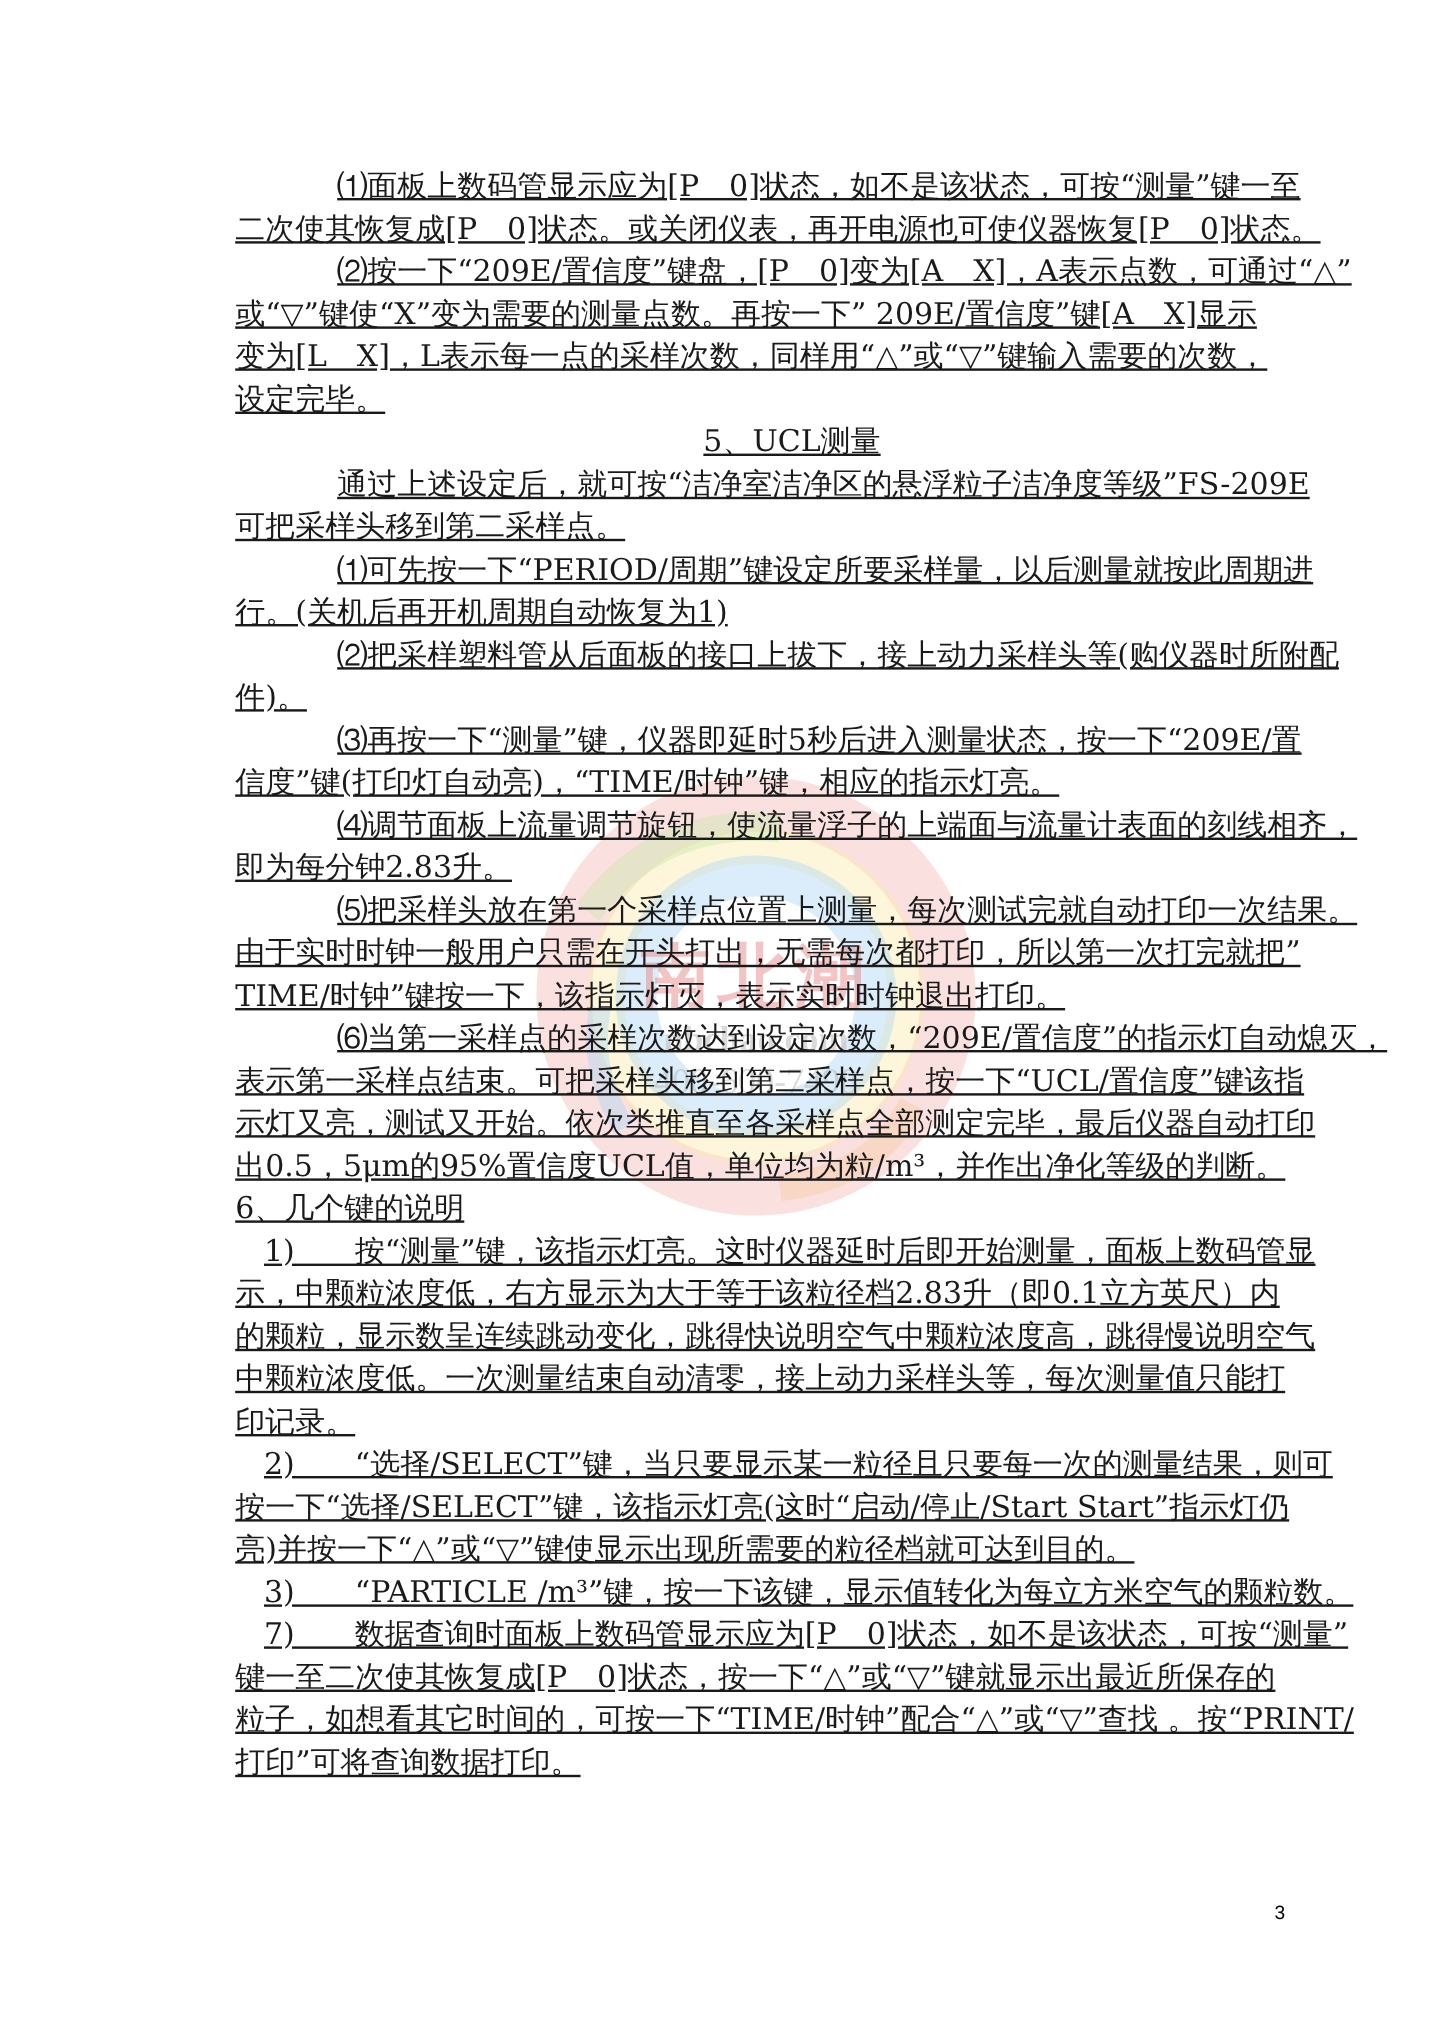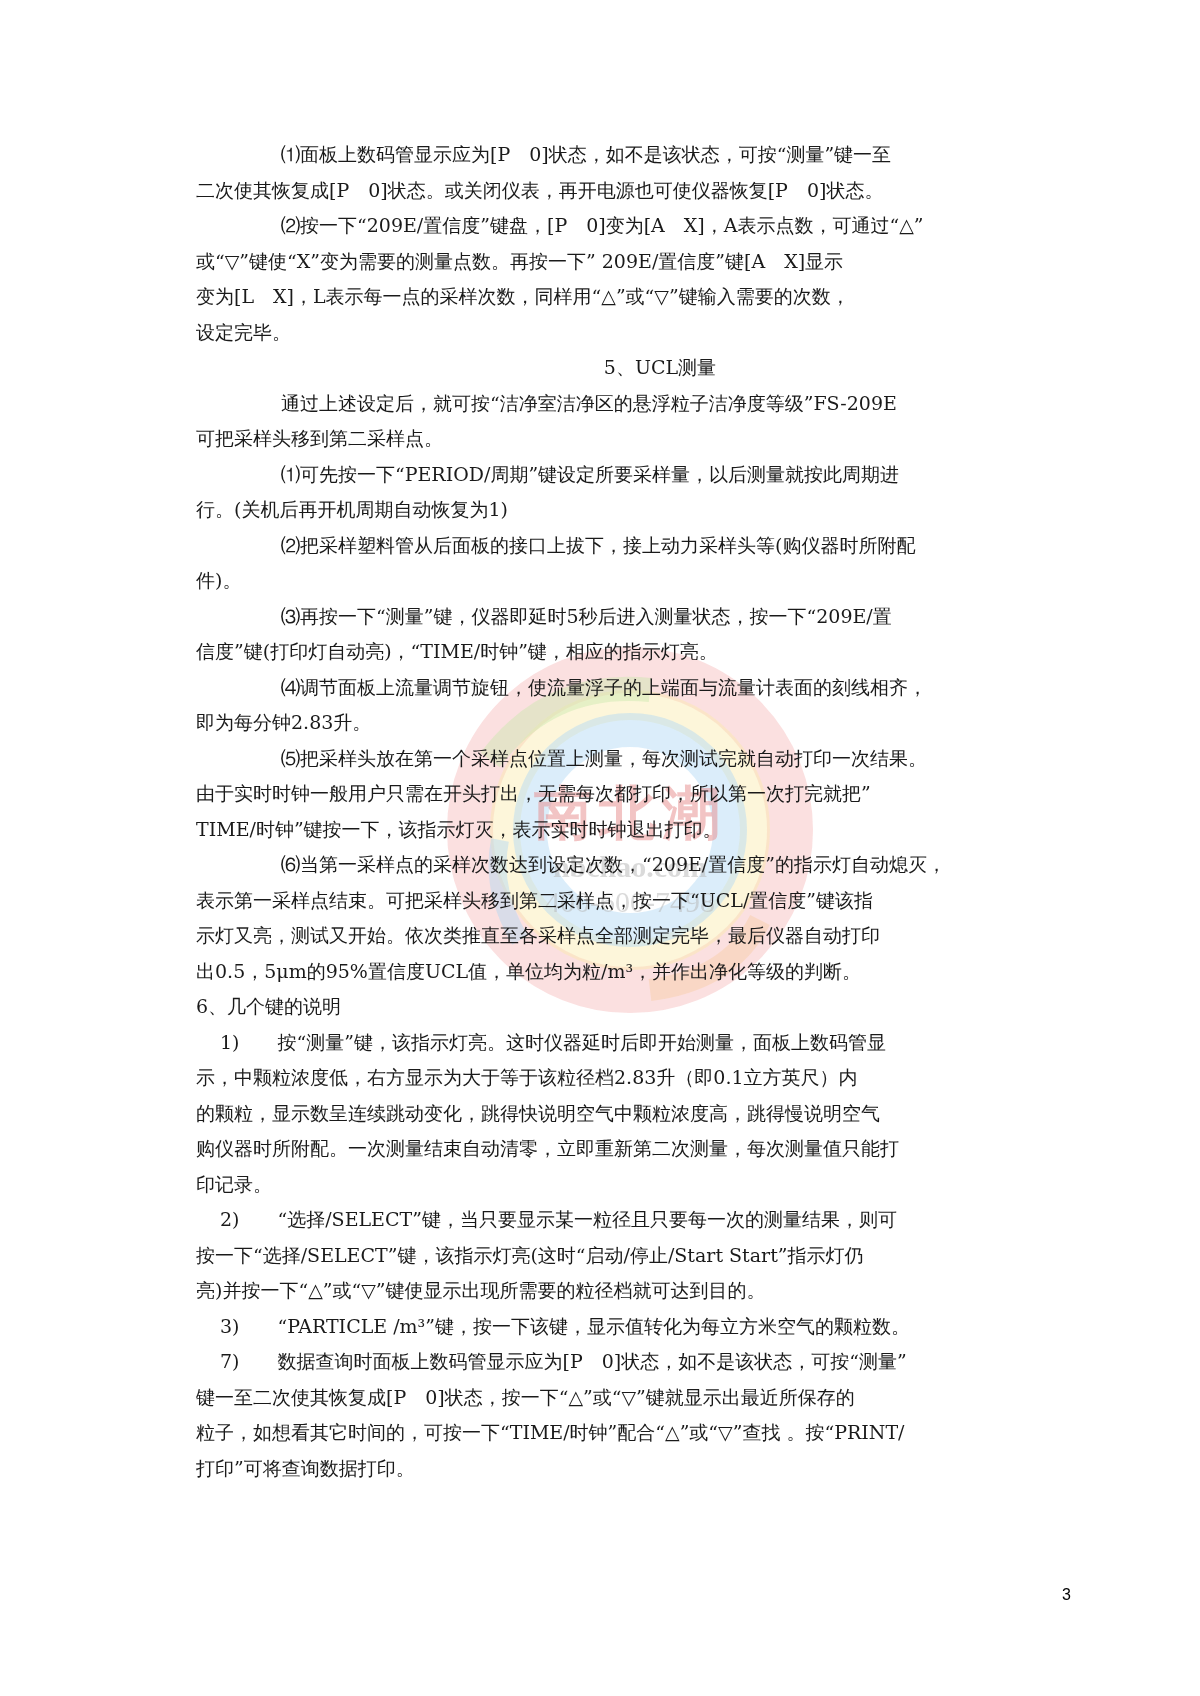--- a/index.html
+++ b/index.html
@@ -4,21 +4,21 @@
 <style>
   html, body { margin: 0; padding: 0; background: #ffffff; }
   body { width: 1200px; height: 1696px; position: relative; overflow: hidden; font-family: "DejaVu Serif", "Liberation Serif", serif; color: #1a1a1a; }
   .page { position: absolute; left: 0; top: 0; width: 1200px; height: 1696px; }
   .watermark { position: absolute; left: 430px; top: 640px; width: 400px; height: 380px; pointer-events: none; opacity: 0.55; }
   .wm-text { position: absolute; left: 0; width: 100%; text-align: center; font-family: Liberation Serif, serif; }
   .wm-brand { top: 135px; font-size: 58px; color: rgba(214, 60, 60, 0.55); font-weight: bold; letter-spacing: 6px; }
   .wm-url { top: 210px; font-size: 30px; color: rgba(120,120,120,0.5); font-weight: bold; text-align: center; }
   .wm-phone { top: 245px; font-size: 30px; color: rgba(120,120,120,0.5); }
   .content { position: absolute; left: 196px; top: 137px; width: 880px; }
-  .line { height: 35.5px; line-height: 35.5px; font-size: 19px; white-space: nowrap; overflow: visible; }
+  .line { height: 35.5px; line-height: 35.5px; font-size: 25px; white-space: nowrap; overflow: visible; text-decoration: underline; }
   .ind2 { padding-left: 85px; }
   .ind-h5 { padding-left: 48px; text-align: center; }
   .ind-item { padding-left: 24px; }
   .pagenum { position: absolute; left: 1062px; top: 1586px; font-family: "Liberation Sans", sans-serif; font-size: 16px; color: #000; }
 </style>
 </head>
 <body>
 
 <div class="page">
 
@@ -58,21 +58,21 @@
       <div class="line">由于实时时钟一般用户只需在开头打出，无需每次都打印，所以第一次打完就把”</div>
       <div class="line">TIME/时钟”键按一下，该指示灯灭，表示实时时钟退出打印。</div>
       <div class="line ind2">⑹当第一采样点的采样次数达到设定次数，“209E/置信度”的指示灯自动熄灭，</div>
       <div class="line">表示第一采样点结束。可把采样头移到第二采样点，按一下“UCL/置信度”键该指</div>
       <div class="line">示灯又亮，测试又开始。依次类推直至各采样点全部测定完毕，最后仪器自动打印</div>
       <div class="line">出0.5，5μm的95%置信度UCL值，单位均为粒/m³，并作出净化等级的判断。</div>
       <div class="line">6、几个键的说明</div>
       <div class="line ind-item">1)　　按“测量”键，该指示灯亮。这时仪器延时后即开始测量，面板上数码管显</div>
       <div class="line">示，中颗粒浓度低，右方显示为大于等于该粒径档2.83升（即0.1立方英尺）内</div>
       <div class="line">的颗粒，显示数呈连续跳动变化，跳得快说明空气中颗粒浓度高，跳得慢说明空气</div>
-      <div class="line">购仪器时所附配。一次测量结束自动清零，立即重新第二次测量，每次测量值只能打</div>
+      <div class="line">中颗粒浓度低。一次测量结束自动清零，接上动力采样头等，每次测量值只能打</div>
       <div class="line">印记录。</div>
       <div class="line ind-item">2)　　“选择/SELECT”键，当只要显示某一粒径且只要每一次的测量结果，则可</div>
       <div class="line">按一下“选择/SELECT”键，该指示灯亮(这时“启动/停止/Start Start”指示灯仍</div>
       <div class="line">亮)并按一下“△”或“▽”键使显示出现所需要的粒径档就可达到目的。</div>
       <div class="line ind-item">3)　　“PARTICLE /m³”键，按一下该键，显示值转化为每立方米空气的颗粒数。</div>
       <div class="line ind-item">7)　　数据查询时面板上数码管显示应为[P　0]状态，如不是该状态，可按“测量”</div>
       <div class="line">键一至二次使其恢复成[P　0]状态，按一下“△”或“▽”键就显示出最近所保存的</div>
       <div class="line">粒子，如想看其它时间的，可按一下“TIME/时钟”配合“△”或“▽”查找 。按“PRINT/</div>
       <div class="line">打印”可将查询数据打印。</div>
     </div>

